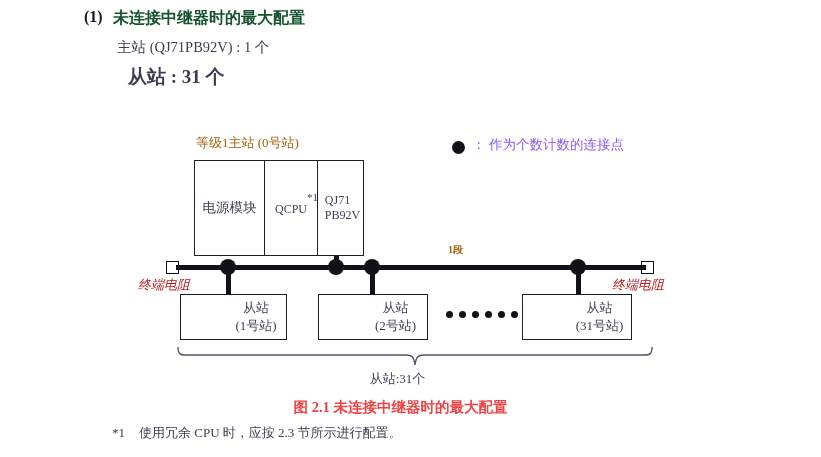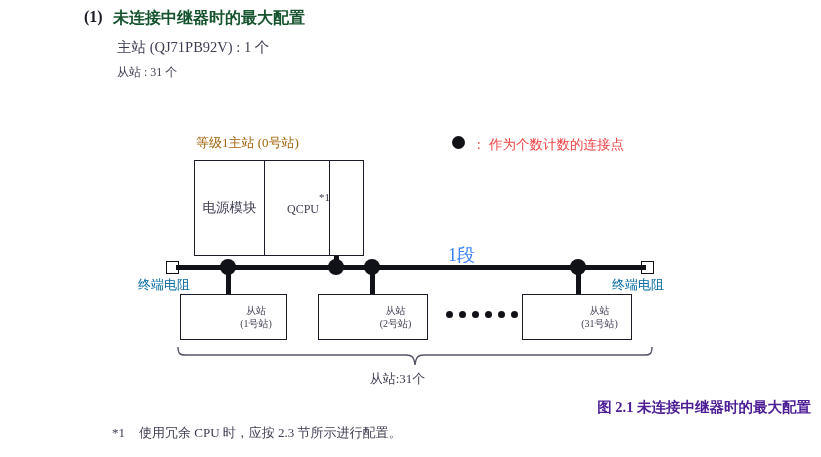--- a/index.html
+++ b/index.html
@@ -28,30 +28,31 @@
     left: 113px; top: 8px;
     font-size: 16px; font-weight: bold;
     color: #14532d;
   }
   #spec-master {
     left: 117px; top: 38px;
     font-size: 14.5px;
     color: #3d3d52;
   }
   #spec-slave {
-    left: 117px; top: 64px;
-    font-size: 12px;
-    color: #3d3d52;
+    left: 128px; top: 64px;
+    font-size: 19px;
+    color: #3d3d52;
+    font-weight: bold;
   }
 
   
   #legend {
     left: 452px; top: 136px;
-    display: flex; align-items: flex-start;
-    font-size: 13.5px; color: #ef4444;
+    display: flex; align-items: flex-end;
+    font-size: 13.5px; color: #8b5cf6;
   }
   #legend .dot {
     width: 13px; height: 13px;
     border-radius: 50%;
     background: #111118;
     display: inline-block;
     margin-right: 7px;
   }
 
   
@@ -59,21 +60,20 @@
     left: 196px; top: 134px;
     font-size: 13px; color: #a16207;
     white-space: nowrap;
   }
   #master-rack {
     left: 194px; top: 160px;
     width: 170px; height: 96px;
     border: 1.6px solid #1c1c28;
     box-sizing: border-box;
     display: flex;
-    gap: 12px;
   }
   #master-rack .cell {
     position: relative;
     height: 100%;
     box-sizing: border-box;
     display: flex;
     align-items: center;
     justify-content: center;
   }
   #cell-power {
@@ -126,29 +126,29 @@
   .term-sq {
     width: 13px; height: 13px;
     border: 1.8px solid #111118;
     background: #ffffff;
     box-sizing: border-box;
     top: 261px;
   }
   #term-left  { left: 166px; }
   #term-right { left: 641px; }
   .term-label {
-    font-size: 13px; color: #0369a1;
-    top: 276px; white-space: nowrap;
+    font-size: 13px; color: #b91c1c;
+    top: 276px; white-space: nowrap; font-style: italic;
   }
   #term-label-left  { left: 138px; }
   #term-label-right { left: 612px; }
 
   #segment-label {
     left: 448px; top: 243px;
-    font-size: 18px; color: #3b82f6;
+    font-size: 10px; color: #a16207; font-weight: bold;
   }
 
   .bus-dot {
     width: 16px; height: 16px;
     border-radius: 50%;
     background: #111118;
     top: 259px;
   }
   .drop-line {
     width: 4.5px;
@@ -161,21 +161,21 @@
   .slave-box {
     top: 294px;
     height: 46px;
     border: 1.5px solid #1c1c28;
     background: #ffffff;
     box-sizing: border-box;
     display: flex;
     flex-direction: column;
     align-items: center;
     justify-content: center;
-    font-size: 10px;
+    font-size: 13px;
     line-height: 1.35;
     color: #3d3d52;
     padding-left: 45px;
   }
   #slave-1  { left: 180px; width: 107px; }
   #slave-2  { left: 318px; width: 110px; }
   #slave-31 { left: 522px; width: 110px; }
 
   #ellipsis-dots {
     left: 446px; top: 311px;
@@ -192,23 +192,23 @@
   #brace { left: 170px; top: 346px; }
   #brace-label {
     left: 0; right: 0; top: 370px;
     text-align: center;
     font-size: 13px; color: #3d3d52;
   }
   #brace-label span { position: relative; left: -13px; }
 
   #figure-caption {
     left: 0; right: 0; top: 398px;
-    text-align: right;
+    text-align: center;
     font-size: 14.5px; font-weight: bold;
-    color: #4c1d95;
+    color: #ef4444;
   }
   #figure-caption span { position: relative; left: -10px; }
 
   #footnote {
     left: 112px; top: 424px;
     font-size: 13px; color: #3d3d52;
     white-space: nowrap;
   }
   #footnote .fn-mark { margin-right: 14px; }
 </style>
@@ -230,20 +230,26 @@
 <div class="abs" id="master-rack">
   <div class="cell" id="cell-power">
     <span>电源模块</span>
   </div>
   <div class="cell" id="cell-cpu">
     <span class="cpu-inner">
       <span>QCPU</span>
       <sup class="note-ref">*1</sup>
     </span>
   </div>
+  <div class="cell" id="cell-master-module">
+    <span>
+      <span class="ln">QJ71</span>
+      <span class="ln">PB92V</span>
+    </span>
+  </div>
 </div>
 <div class="abs" id="master-drop"></div>
 
 <div class="abs" id="segment-label">1段</div>
 
 <div class="abs term-sq" id="term-left"></div>
 <div class="abs term-sq" id="term-right"></div>
 <div class="abs term-label" id="term-label-left">终端电阻</div>
 <div class="abs term-label" id="term-label-right">终端电阻</div>
 

